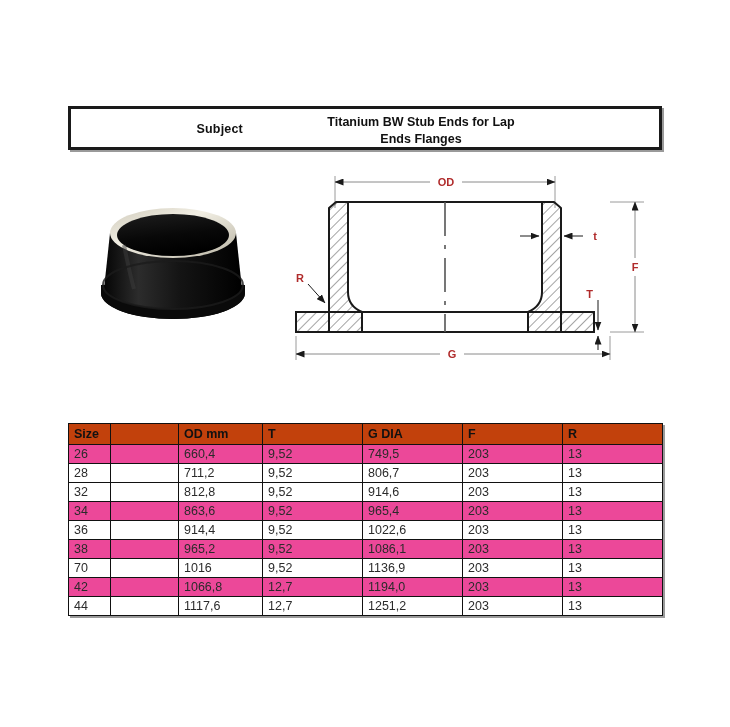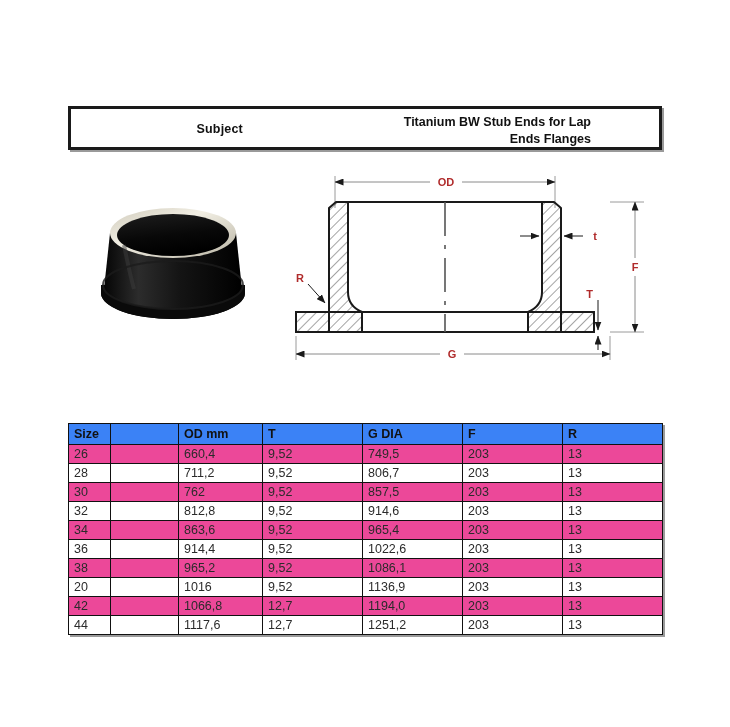--- a/index.html
+++ b/index.html
@@ -42,21 +42,21 @@
     position: absolute;
     left: 180px;
     top: 5px;
     width: 340px;
     text-align: center;
     font-size: 12.5px;
     font-weight: bold;
     color: #111111;
     line-height: 17px;
   }
-  #subject-title .ln { display: block; text-align: right; }
+  #subject-title .ln { display: block; }
 
   
   #photo-wrap {
     position: absolute;
     left: 80px;
     top: 185px;
     width: 195px;
     height: 150px;
   }
 
@@ -87,21 +87,21 @@
     padding: 1px 0 1px 5px;
     height: 19px;
     box-sizing: border-box;
     font-weight: normal;
     overflow: hidden;
     white-space: nowrap;
   }
   #spec-table thead th {
     font-weight: bold;
     color: #111111;
-    background: #3b82f6;
+    background: #c2410c;
     height: 21px;
   }
   #spec-table tbody tr.shaded td { background: #ec4899; }
   #spec-table tbody tr.plain td { background: #ffffff; }
 
   .col-size  { width: 42px; }
   .col-blank { width: 68px; }
   .col-od    { width: 84px; }
   .col-t     { width: 100px; }
   .col-g     { width: 100px; }
@@ -280,29 +280,20 @@
     </tr>
     <tr class="plain">
       <td>28</td>
       <td></td>
       <td>711,2</td>
       <td>9,52</td>
       <td>806,7</td>
       <td>203</td>
       <td>13</td>
     </tr>
-    <tr class="shaded">
-      <td>30</td>
-      <td></td>
-      <td>762</td>
-      <td>9,52</td>
-      <td>857,5</td>
-      <td>203</td>
-      <td>13</td>
-    </tr>
     <tr class="plain">
       <td>32</td>
       <td></td>
       <td>812,8</td>
       <td>9,52</td>
       <td>914,6</td>
       <td>203</td>
       <td>13</td>
     </tr>
     <tr class="shaded">
@@ -326,21 +317,21 @@
     <tr class="shaded">
       <td>38</td>
       <td></td>
       <td>965,2</td>
       <td>9,52</td>
       <td>1086,1</td>
       <td>203</td>
       <td>13</td>
     </tr>
     <tr class="plain">
-      <td>20</td>
+      <td>70</td>
       <td></td>
       <td>1016</td>
       <td>9,52</td>
       <td>1136,9</td>
       <td>203</td>
       <td>13</td>
     </tr>
     <tr class="shaded">
       <td>42</td>
       <td></td>

